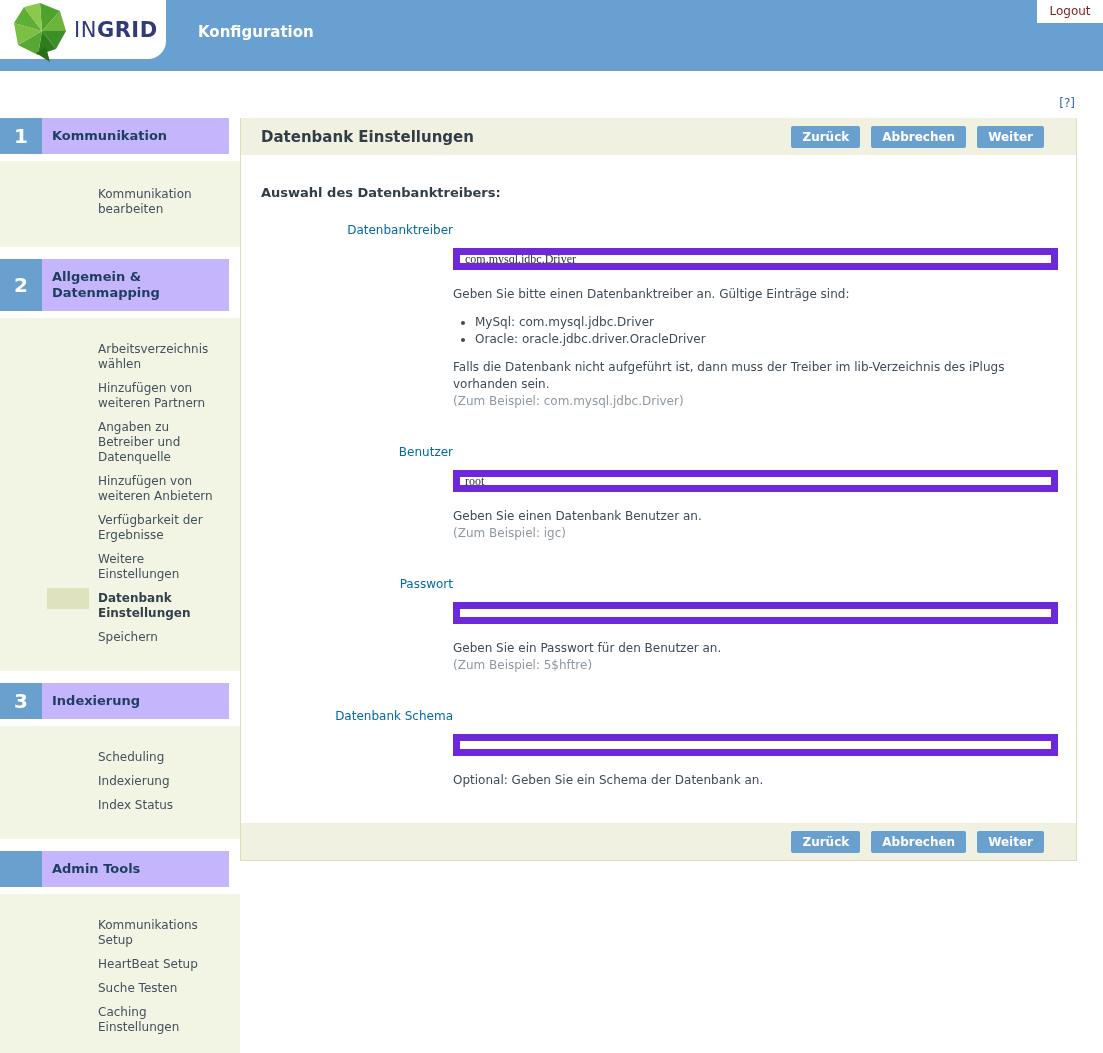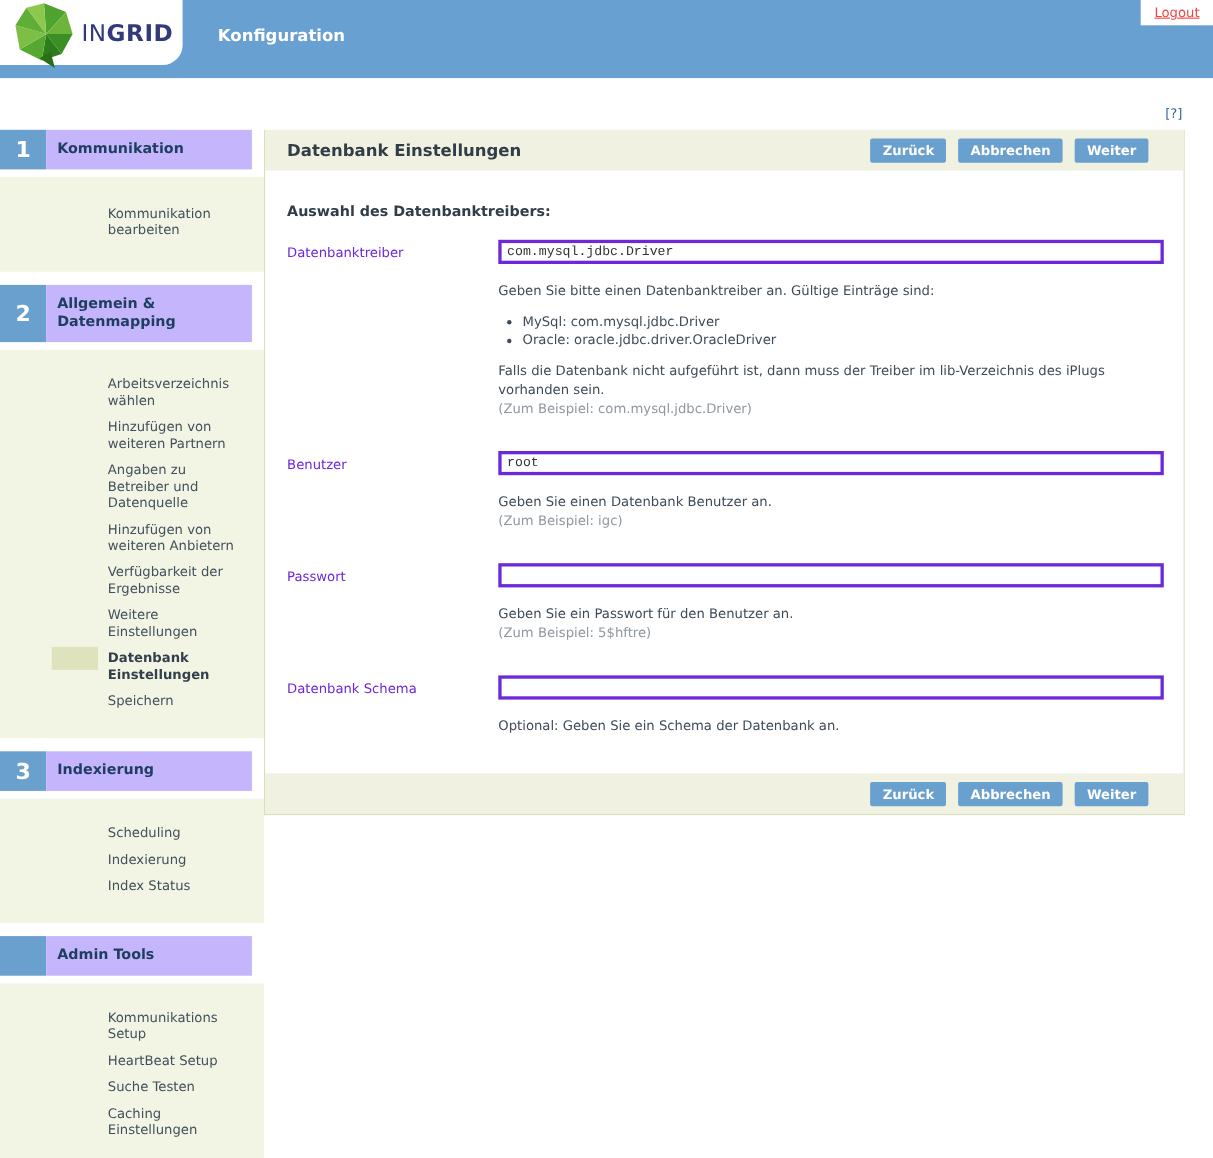--- a/index.html
+++ b/index.html
@@ -14,21 +14,21 @@
   .logo-box {
     position:absolute; top:0; left:0; width:166px; height:59px; background:#ffffff;
     border-radius:0 0 18px 0; display:flex; align-items:center;
   }
   .logo-svg { margin:4px 6px 0 10px; flex:0 0 auto; }
   .logo-text { font-size:21px; color:#323a7c; letter-spacing:0.5px; white-space:nowrap; }
   .logo-text .bold { font-weight:bold; }
   .app-title { position:absolute; left:198px; top:23px; color:#ffffff; font-weight:bold; font-size:15px; }
   .logout {
     position:absolute; top:0; right:0; width:66px; height:23px; background:#ffffff;
-    color:#ef4444; font-size:12px; text-align:center; line-height:23px; cursor:pointer;text-decoration:underline;
+    color:#7f1d1d; font-size:12px; text-align:center; line-height:23px; cursor:pointer;
   }
   .help-link { position:absolute; top:96px; right:28px; color:#3a68a0; font-size:12px; cursor:pointer; }
 
   
   .sidebar { position:absolute; left:0; top:118px; width:240px; }
   .side-header { display:flex; width:229px; margin-bottom:7px; align-items:stretch; }
   .side-num {
     width:42px; background:#6aa0cd; color:#ffffff; font-size:20px; font-weight:bold;
     display:flex; align-items:center; justify-content:center; flex:0 0 auto;
   }
@@ -60,25 +60,25 @@
   .btn {
     background:#6aa0cd; color:#ffffff; font-weight:bold; font-size:12px; border:none;
     padding:4px 11px; margin-left:11px; border-radius:2px; cursor:pointer;
     font-family:"DejaVu Sans","Liberation Sans",sans-serif;
   }
   .panel-content { padding:20px 20px 0 20px; }
   .section-heading { font-size:13px; font-weight:bold; color:#313d47; margin-top:10px; }
 
   .form-row { display:flex; margin-top:30px; }
   .form-row.first { margin-top:18px; }
-  .form-label { width:192px; flex:0 0 auto; font-size:12px; color:#6d28d9; padding-top:5px; }
+  .form-label { width:192px; flex:0 0 auto; font-size:12px; color:#0369a1; padding-top:5px;text-align:right; }
   .form-field { width:605px; flex:0 0 auto; }
   input.text {
-    width:100%; height:22px; border:3px solid #6d28d9; font-size:12px; padding:2px 5px;
-    color:#333333; background:#ffffff; font-family:Liberation Mono, monospace;
+    width:100%; height:22px; border:7px solid #6d28d9; font-size:12px; padding:2px 5px;
+    color:#333333; background:#ffffff; font-family:Liberation Serif, serif;margin-top:30px;
   }
   .help { margin-top:16px; font-size:12px; color:#3e4b57; line-height:17px; }
   .help.mt12 { margin-top:12px; }
   ul.bullets { margin:12px 0 0 22px; font-size:12px; color:#3e4b57; }
   ul.bullets li { margin-bottom:2px; line-height:15px; }
   .example { font-size:12px; color:#8f98a0; line-height:17px; }
 
   .panel-footer {
     margin-top:34px; background:#f0f1e1; height:37px;
     display:flex; align-items:center; justify-content:flex-end; padding-right:32px;

